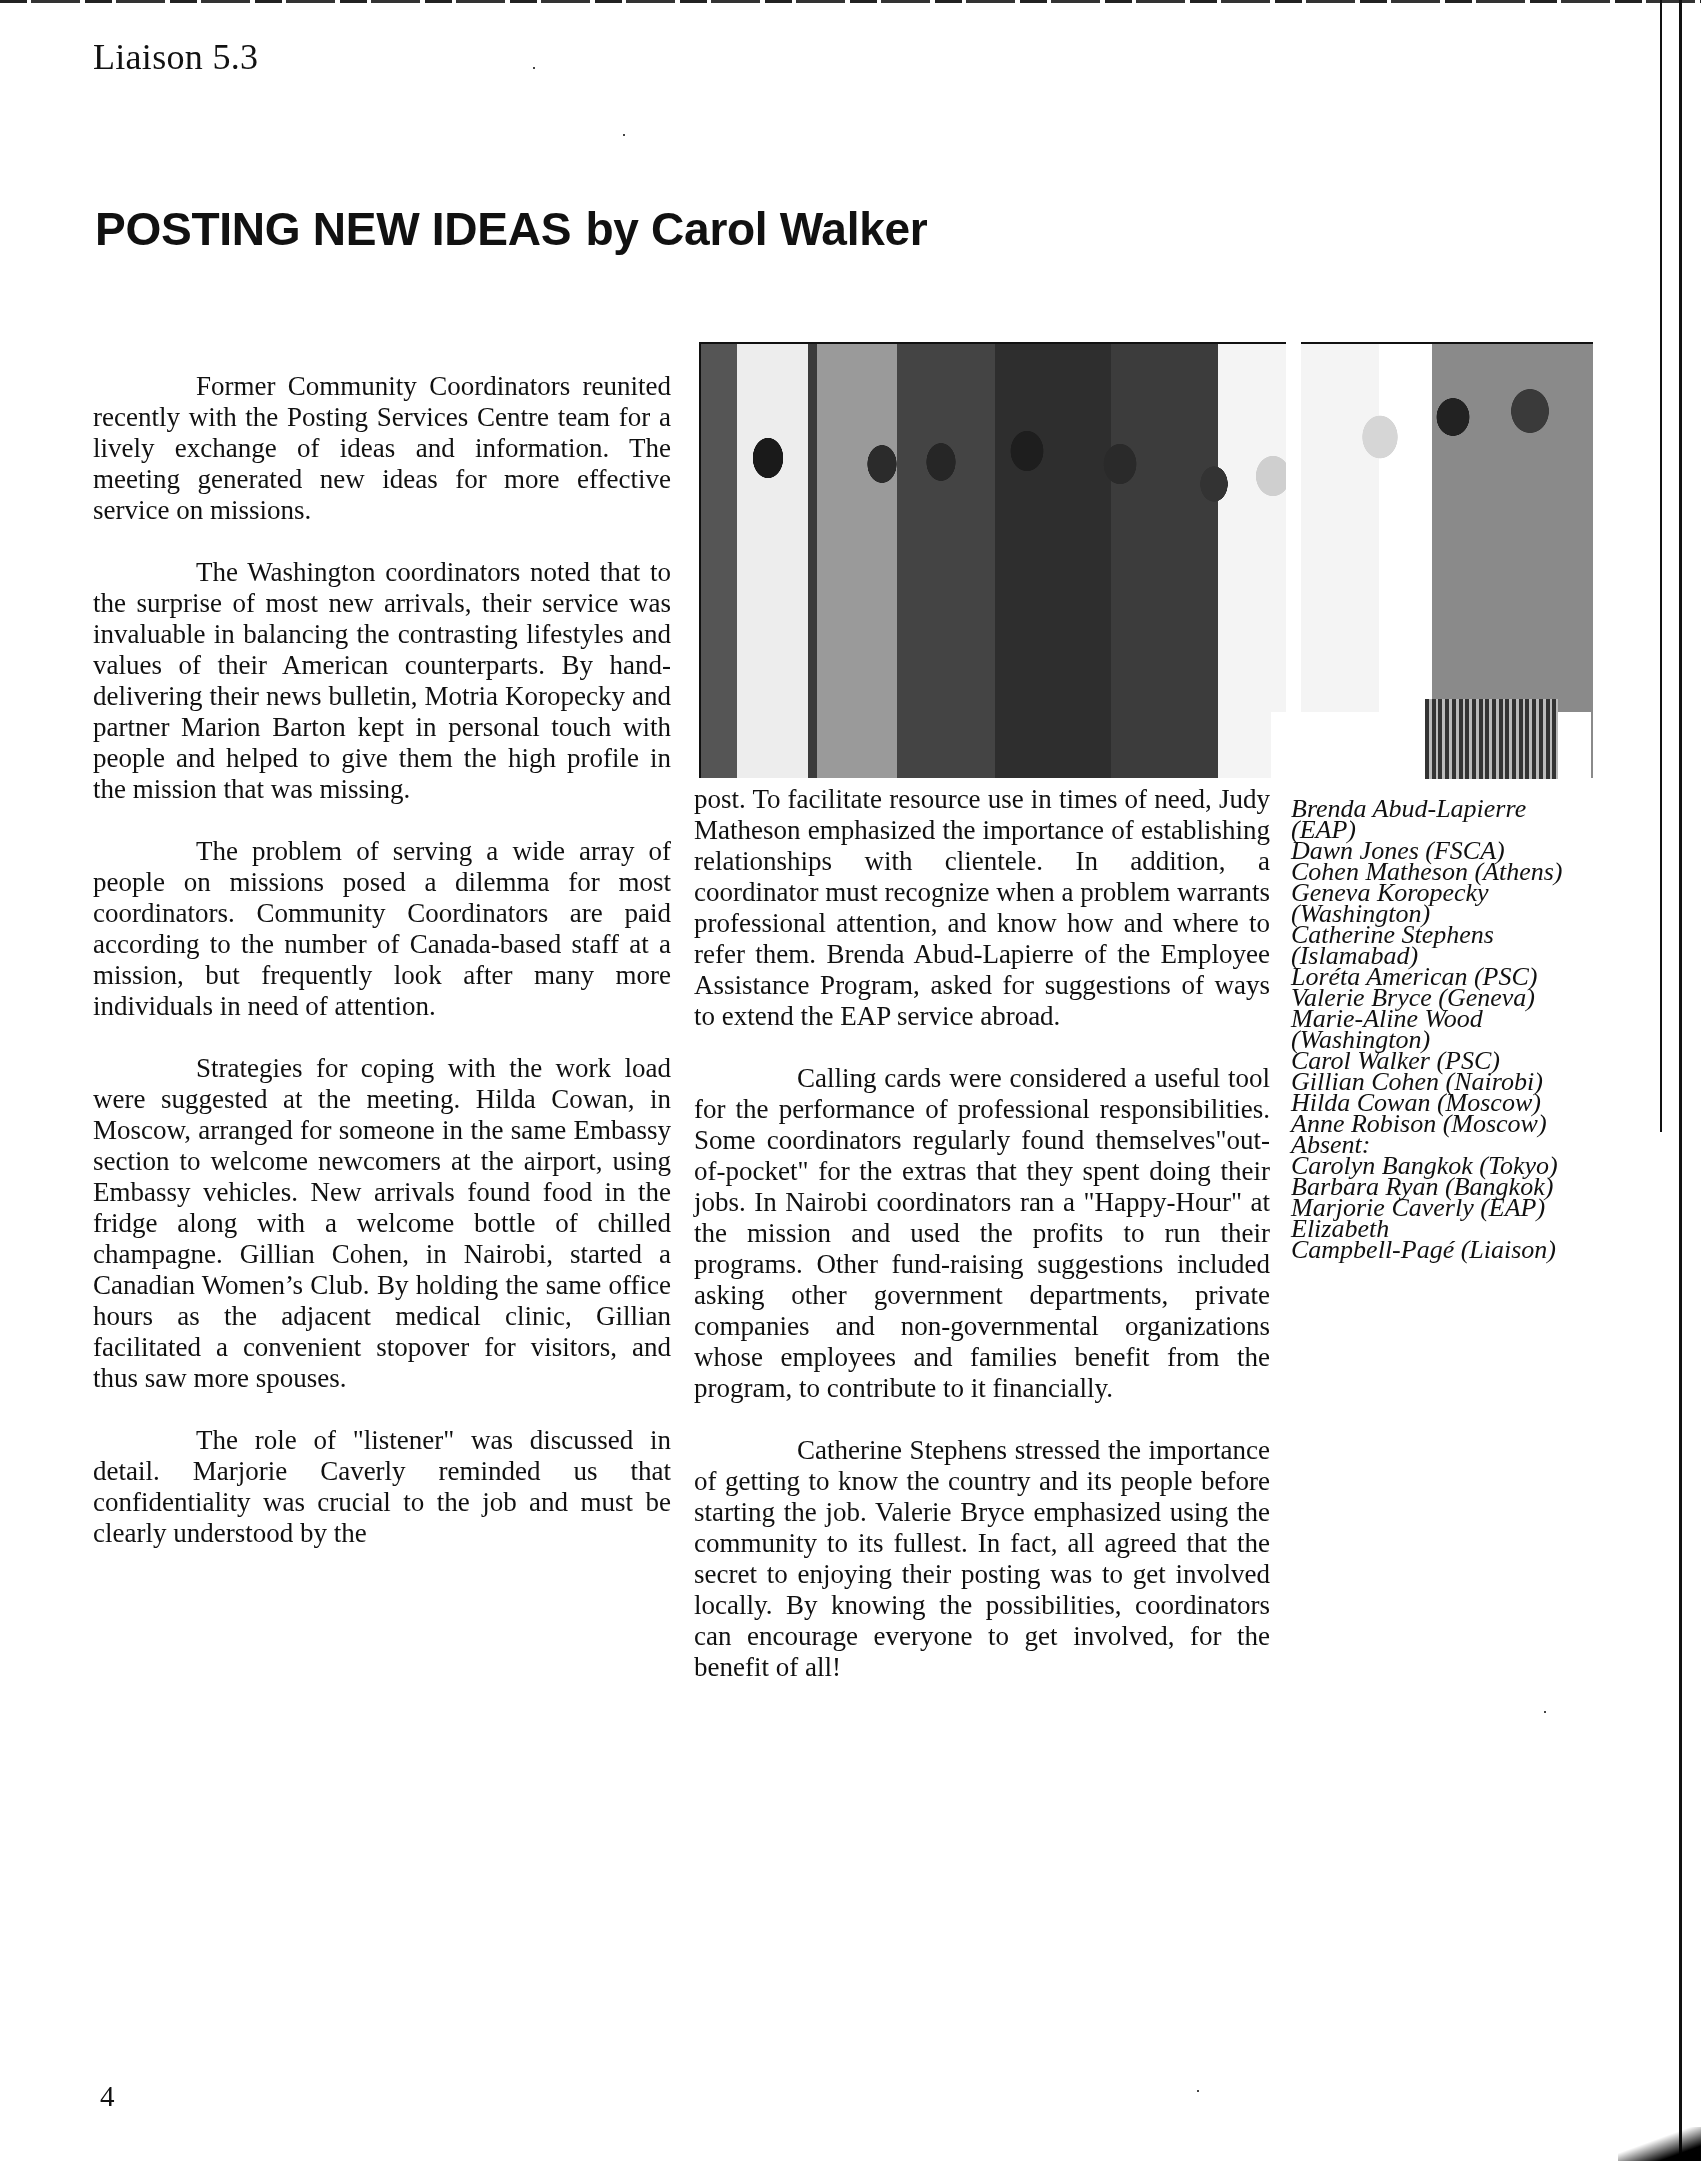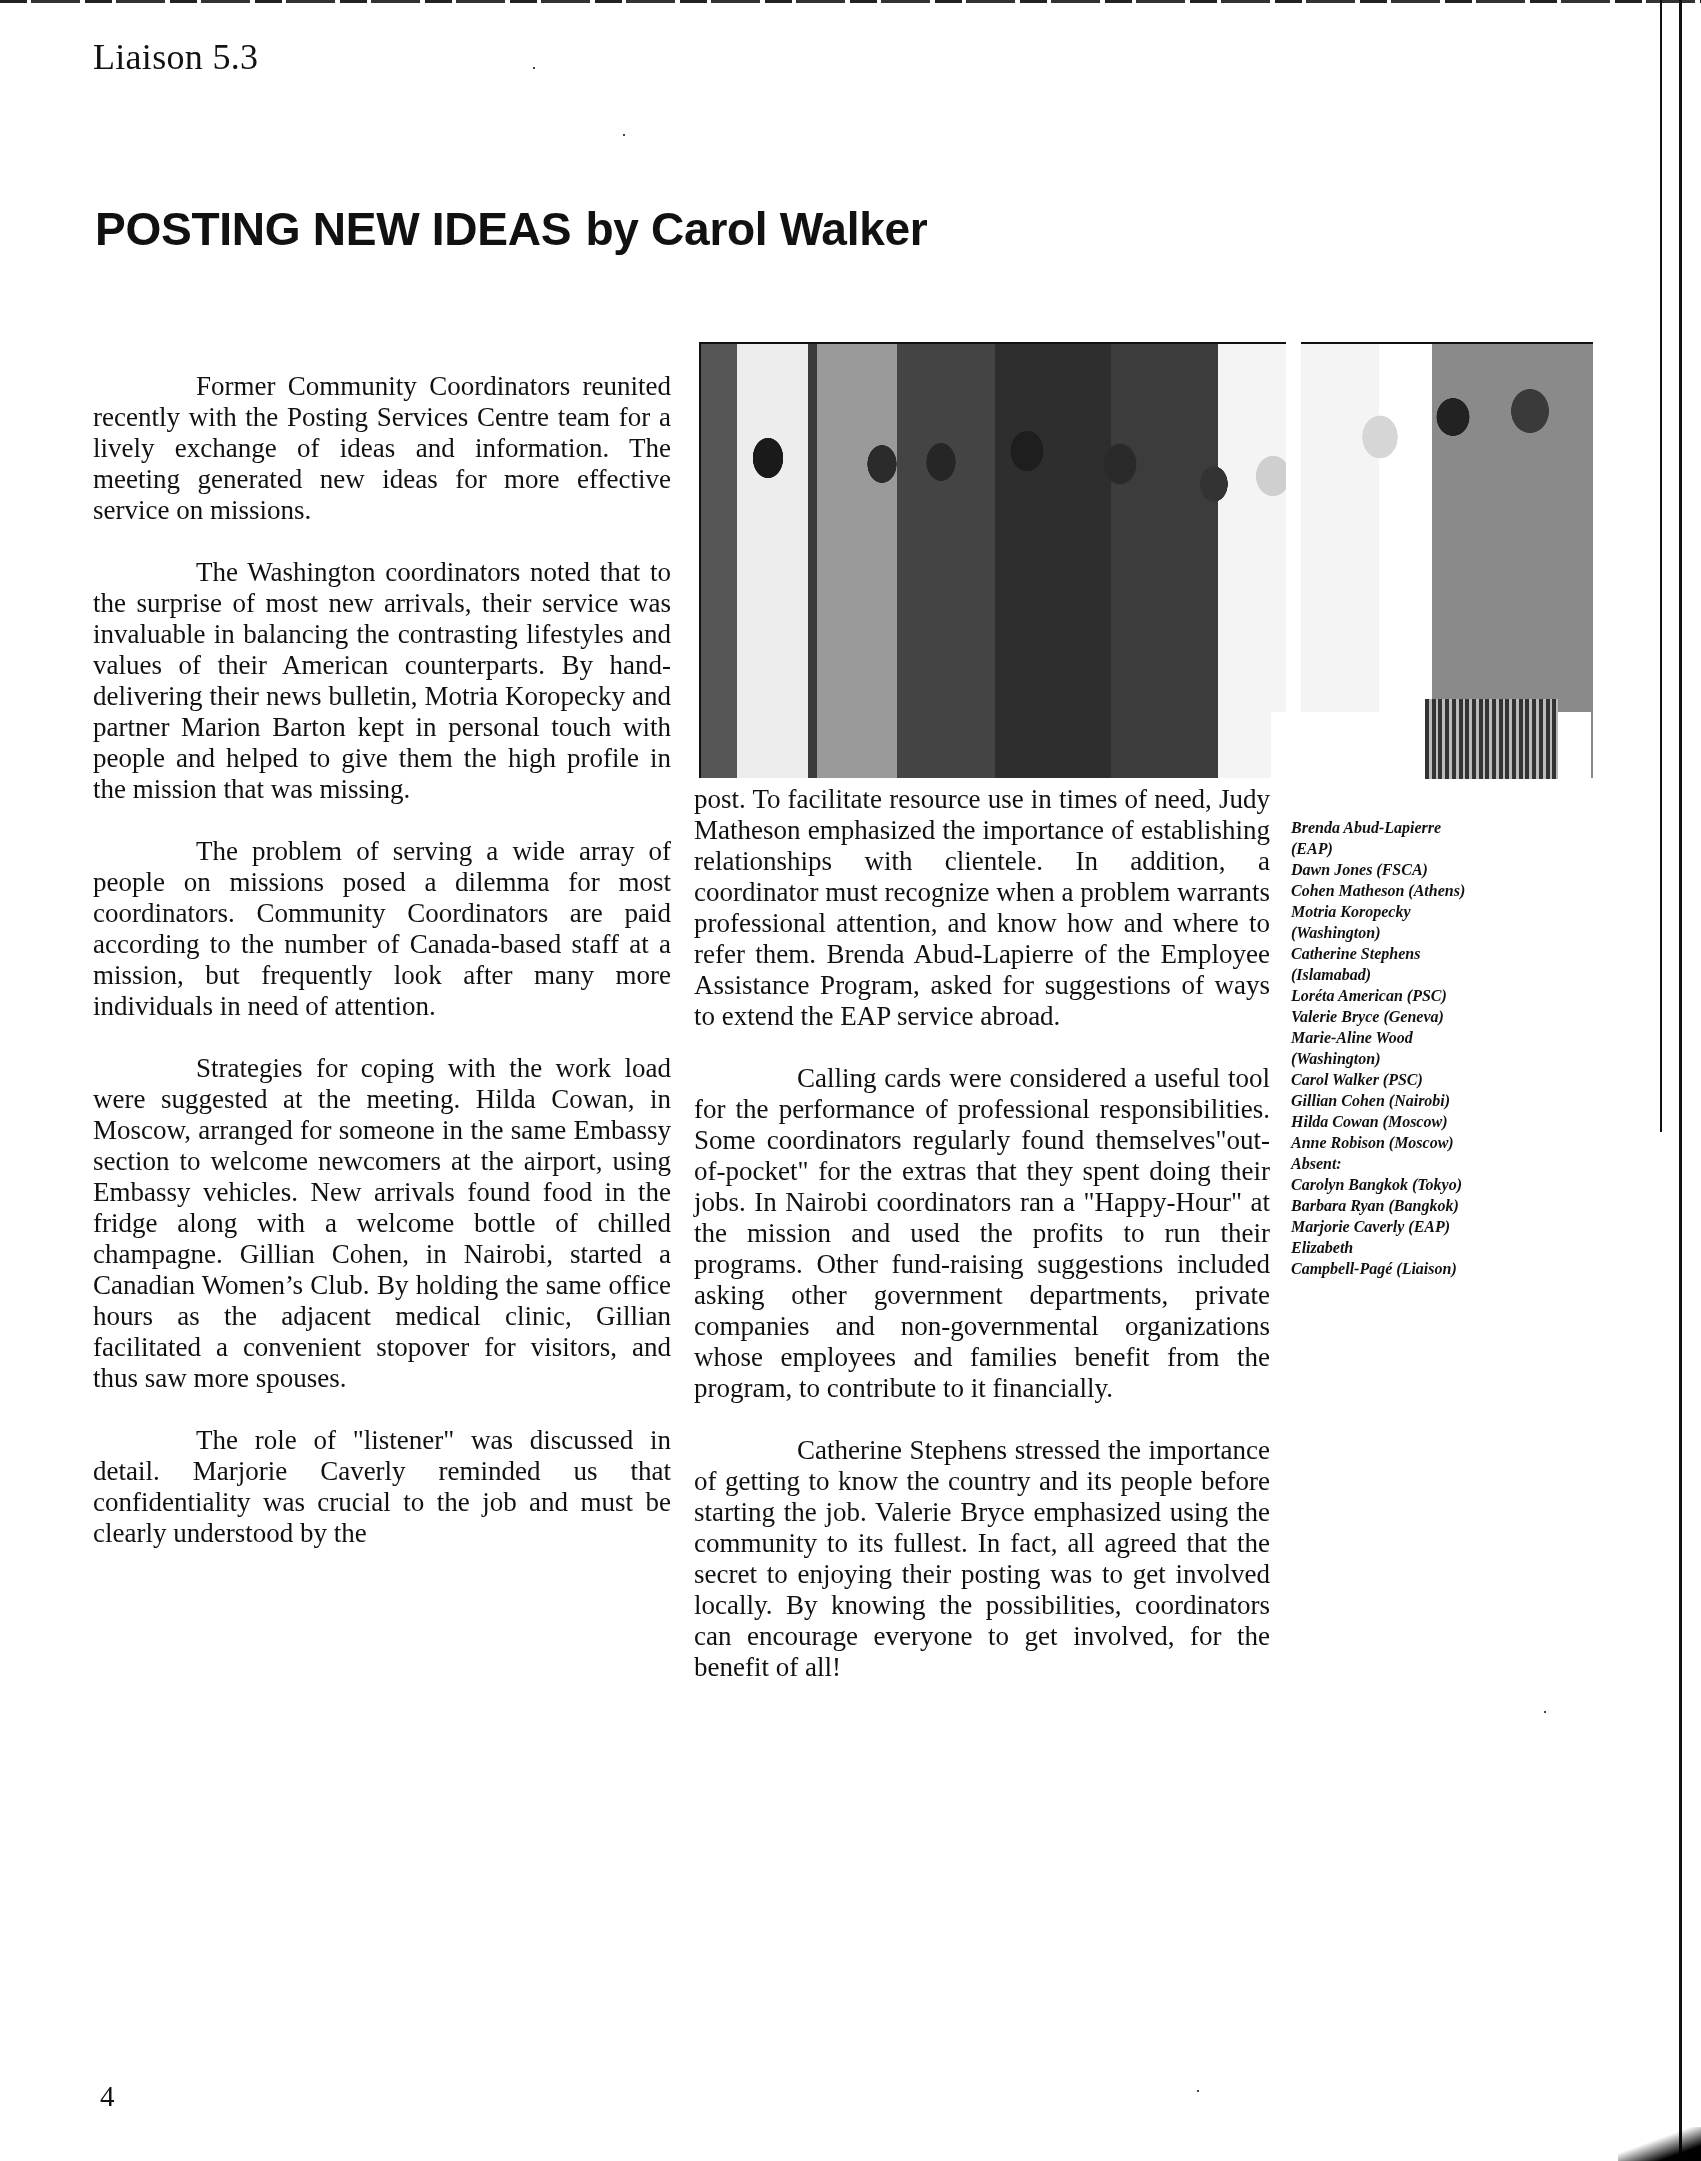--- a/index.html
+++ b/index.html
@@ -60,22 +60,22 @@
   }
   .photo-right-break {
     position: absolute; left: 1271px; top: 712px; width: 320px; height: 67px; background: #fff;
   }
   .photo-inset {
     position: absolute; left: 1425px; top: 699px; width: 133px; height: 80px;
     background: repeating-linear-gradient(90deg, #333 0 4px, #bbb 4px 6.7px);
   }
 
   .caption {
-    position: absolute; left: 1291px; top: 817px; width: 333px;
-    font-style: italic; font-weight: bold; font-size: 16px; line-height: 21px;
+    position: absolute; left: 1291px; top: 798px; width: 333px;
+    font-style: italic; font-weight: normal; font-size: 26px; line-height: 21px;
   }
   .caption div { white-space: nowrap; }
 
   .page-number {
     position: absolute; left: 100px; top: 2080px; font-size: 29px;
   }
   .speck { position: absolute; width: 2px; height: 2px; background: #444; }
 </style>
 </head>
 <body>
@@ -108,21 +108,21 @@
   <p class="cont">post.  To facilitate resource use in times of need, Judy Matheson emphasized the importance of establishing relationships with clientele.  In addition, a coordinator must recognize when a problem warrants professional attention, and know how and where to refer them.  Brenda Abud-Lapierre of the Employee Assistance Program, asked for suggestions of ways to extend the EAP service abroad.</p>
   <p>Calling cards were considered a useful tool for the performance of professional responsibilities.  Some coordinators regularly found themselves"out-of-pocket" for the extras that they spent doing their jobs.  In Nairobi coordinators ran a "Happy-Hour" at the mission and used the profits to run their programs.  Other fund-raising suggestions included asking other government departments, private companies and non-governmental organizations whose employees and families benefit from the program, to contribute to it financially.</p>
   <p>Catherine Stephens stressed the importance of getting to know the country and its people before starting the job. Valerie Bryce emphasized using the community to its fullest.  In fact, all agreed that the secret to enjoying their posting was to get involved locally. By knowing the possibilities, coordinators can encourage everyone to get involved, for the benefit of all!</p>
 </div>
 
 <div class="caption" id="caption">
     <div>Brenda Abud-Lapierre</div>
     <div>(EAP)</div>
     <div>Dawn Jones (FSCA)</div>
     <div>Cohen Matheson (Athens)</div>
-    <div>Motria Koropecky</div>
+    <div>Geneva Koropecky</div>
     <div>(Washington)</div>
     <div>Catherine Stephens</div>
     <div>(Islamabad)</div>
     <div>Loréta American (PSC)</div>
     <div>Valerie Bryce (Geneva)</div>
     <div>Marie-Aline Wood</div>
     <div>(Washington)</div>
     <div>Carol Walker (PSC)</div>
     <div>Gillian Cohen (Nairobi)</div>
     <div>Hilda Cowan (Moscow)</div>

